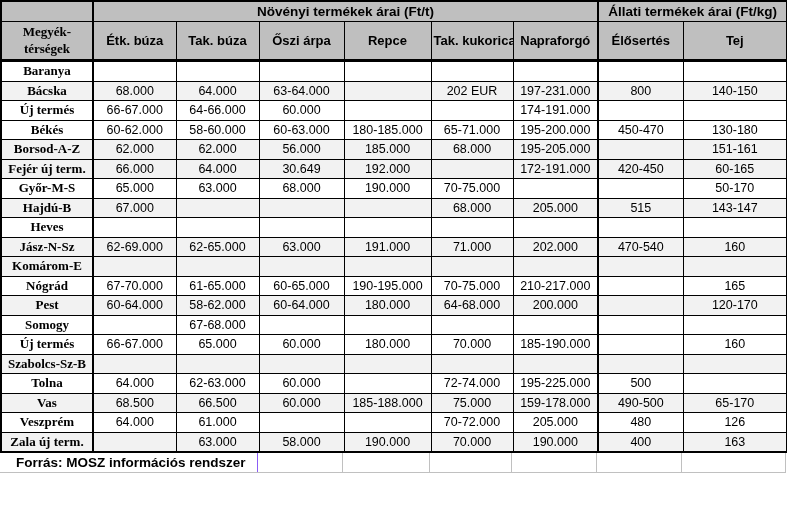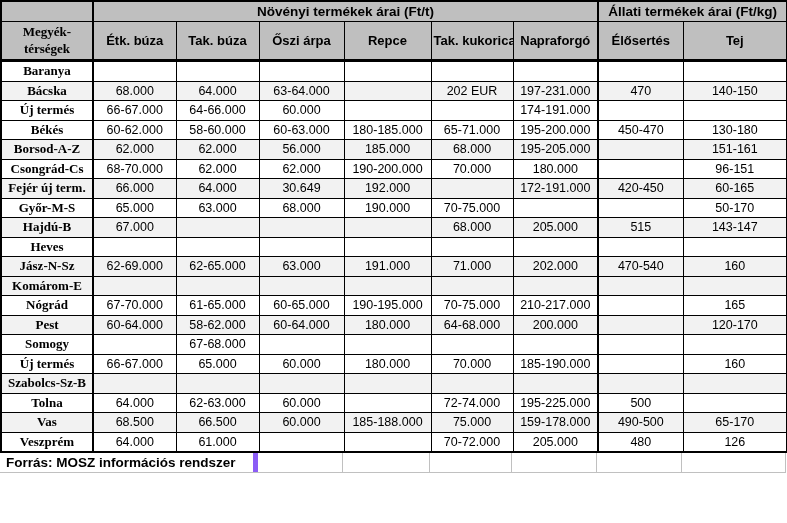--- a/index.html
+++ b/index.html
@@ -63,23 +63,23 @@
   }
   .footer-cell {
     border-right: 1px solid #c0c0c0;
     height: 100%;
     box-sizing: border-box;
   }
   .footer-cell.first {
     font-weight: bold;
     font-size: 13.5px;
     line-height: 19px;
-    padding-left: 6px;
+    padding-left: 16px;
     white-space: nowrap;
-    border-right: 5px solid #8b5cf6;
+    border-right: 1px solid #8b5cf6;
   }
 </style>
 </head>
 <body>
 
 <div class="page">
   <table class="price-table">
     <colgroup>
       <col style="width:92px">
         <col style="width:83px">
@@ -125,21 +125,21 @@
           <td></td>
         </tr>
         <tr class="shaded">
           <td class="region-col">Bácska</td>
           <td>68.000</td>
           <td>64.000</td>
           <td>63-64.000</td>
           <td></td>
           <td>202 EUR</td>
           <td class="thick-right">197-231.000</td>
-          <td>470</td>
+          <td>800</td>
           <td>140-150</td>
         </tr>
         <tr>
           <td class="region-col">Új termés</td>
           <td>66-67.000</td>
           <td>64-66.000</td>
           <td>60.000</td>
           <td></td>
           <td></td>
           <td class="thick-right">174-191.000</td>
@@ -161,31 +161,20 @@
           <td class="region-col">Borsod-A-Z</td>
           <td>62.000</td>
           <td>62.000</td>
           <td>56.000</td>
           <td>185.000</td>
           <td>68.000</td>
           <td class="thick-right">195-205.000</td>
           <td></td>
           <td>151-161</td>
         </tr>
-        <tr>
-          <td class="region-col">Csongrád-Cs</td>
-          <td>68-70.000</td>
-          <td>62.000</td>
-          <td>62.000</td>
-          <td>190-200.000</td>
-          <td>70.000</td>
-          <td class="thick-right">180.000</td>
-          <td></td>
-          <td>96-151</td>
-        </tr>
         <tr class="shaded">
           <td class="region-col">Fejér új term.</td>
           <td>66.000</td>
           <td>64.000</td>
           <td>30.649</td>
           <td>192.000</td>
           <td></td>
           <td class="thick-right">172-191.000</td>
           <td>420-450</td>
           <td>60-165</td>
@@ -325,20 +314,31 @@
         <tr>
           <td class="region-col">Veszprém</td>
           <td>64.000</td>
           <td>61.000</td>
           <td></td>
           <td></td>
           <td>70-72.000</td>
           <td class="thick-right">205.000</td>
           <td>480</td>
           <td>126</td>
+        </tr>
+        <tr class="shaded">
+          <td class="region-col">Zala új term.</td>
+          <td></td>
+          <td>63.000</td>
+          <td>58.000</td>
+          <td>190.000</td>
+          <td>70.000</td>
+          <td class="thick-right">190.000</td>
+          <td>400</td>
+          <td>163</td>
         </tr>
       </tbody>
   </table>
 
   <div class="footer-row">
     <div class="footer-cell first" style="width:258px">Forrás: MOSZ információs rendszer</div>
     <div class="footer-cell" style="width:85px"></div>
     <div class="footer-cell" style="width:87px"></div>
     <div class="footer-cell" style="width:82px"></div>
     <div class="footer-cell" style="width:85px"></div>

